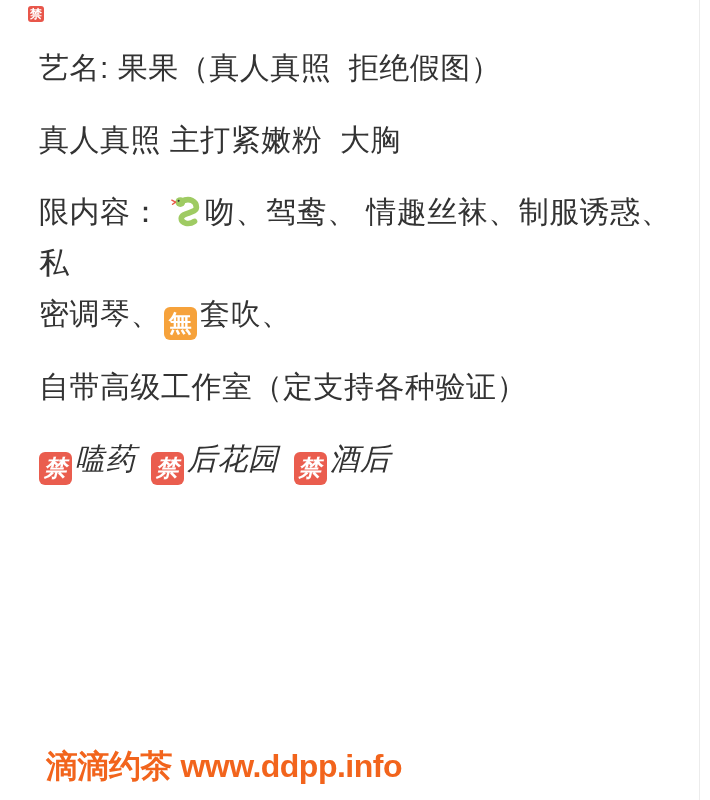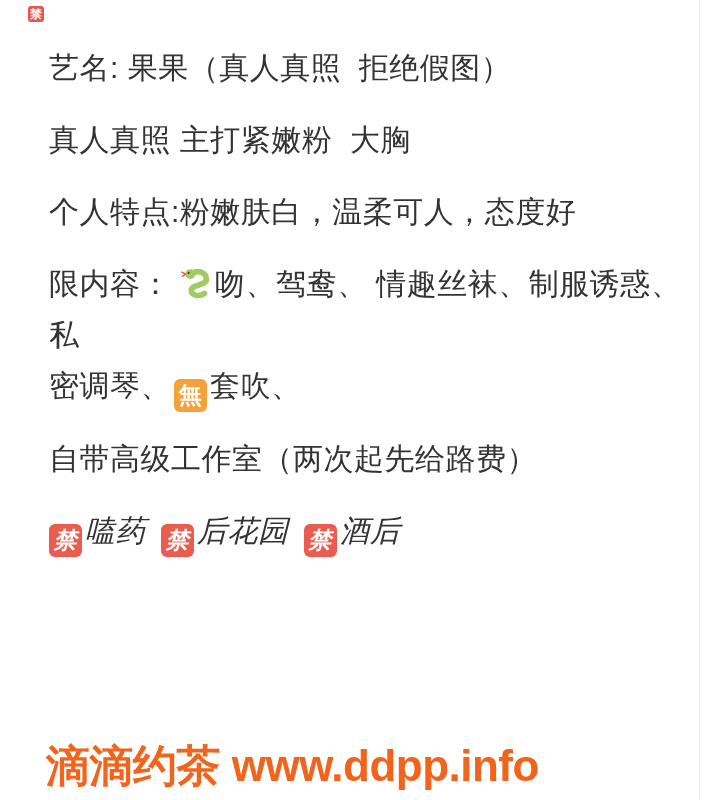--- a/index.html
+++ b/index.html
@@ -9,21 +9,21 @@
   body {
     width: 710px;
     height: 800px;
     background: #ffffff;
     font-family: "Liberation Sans", "DejaVu Sans", sans-serif;
     color: #333333;
     position: relative;
     overflow: hidden;
   }
   .content {
-    padding: 42px 26px 0 49px;
+    padding: 42px 26px 0 39px;
   }
   p.line {
     font-size: 30px;
     line-height: 51px;
     margin: 0 0 21px 0;
     white-space: pre-wrap;
     letter-spacing: 0.5px;
     font-weight: 400;
   }
   .badge {
@@ -63,21 +63,21 @@
     font-weight: bold;
     display: flex;
     align-items: center;
     justify-content: center;
     line-height: 1;
   }
   .footer {
     position: absolute;
     left: 46px;
     top: 740px;
-    font-size: 44px;
+    font-size: 32px;
     line-height: 52px;
     font-weight: bold;
     color: #f2641c;
     white-space: nowrap;
     letter-spacing: -0.5px;
   }
   .edge-line {
     position: absolute;
     left: 699px;
     top: 0;
@@ -87,29 +87,28 @@
   }
 </style>
 </head>
 <body>
 
 <span class="top-badge">禁</span>
 
 <div class="content">
   <p class="line">艺名: 果果（真人真照  拒绝假图）</p>
   <p class="line">真人真照 主打紧嫩粉  大胸</p>
-  <p class="line">个人特点:粉嫩肤白，温柔可人，态度好</p>
 
   <p class="line"><span>限内容：</span><svg class="snake" width="34" height="34" viewBox="0 0 36 36" aria-hidden="true">
       <path d="M13 7 C 22 2 29 7 29 13 C 29 20 13 18 13 25 C 13 30 21 32 27 28" fill="none" stroke="#9fcb63" stroke-width="6" stroke-linecap="round"></path>
       <circle cx="12" cy="7.5" r="5.2" fill="#9fcb63"></circle>
       <circle cx="10.2" cy="6.2" r="1.1" fill="#3a3a3a"></circle>
       <path d="M7 7.5 L3 5.5 M7 7.5 L3.8 9.8" stroke="#e8594a" stroke-width="1.6" fill="none" stroke-linecap="round"></path>
     </svg><span>吻、驾鸯、 情趣丝袜、制服诱惑、私</span><br><span>密调琴、</span><span class="badge badge-wu">無</span><span>套吹、</span></p>
 
-  <p class="line">自带高级工作室（两次起先给路费）</p>
+  <p class="line">自带高级工作室（定支持各种验证）</p>
 
   <p class="line"><span class="forbidden-group"><span class="badge badge-jin">禁</span><span>嗑药</span></span><span class="forbidden-group"><span class="badge badge-jin">禁</span><span>后花园</span></span><span class="forbidden-group"><span class="badge badge-jin">禁</span><span>酒后</span></span></p>
 </div>
 
 <div class="footer"><span>滴滴约茶</span><span> </span><span>www.ddpp.info</span></div>
 
 <div class="edge-line"></div>
 
 </body></html>

